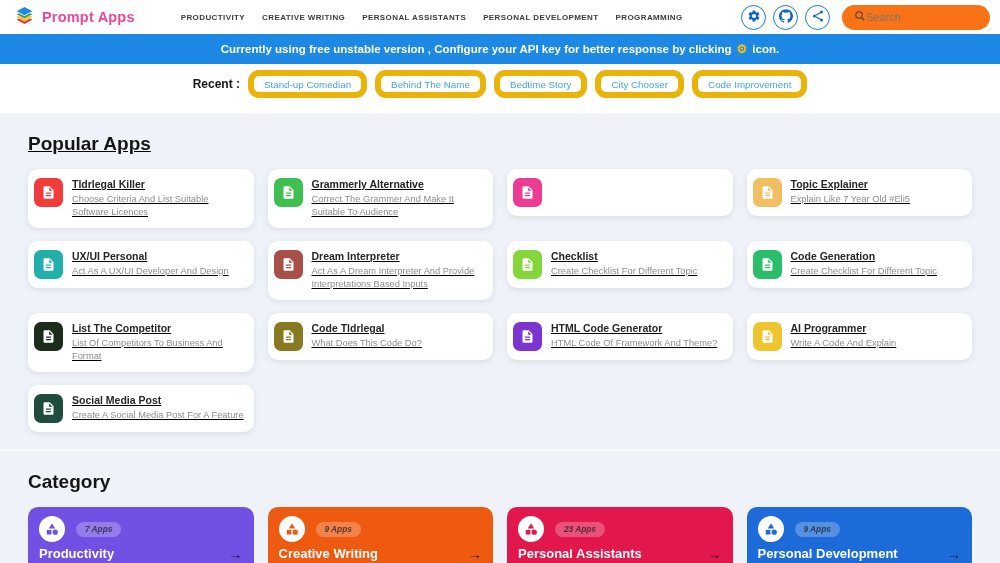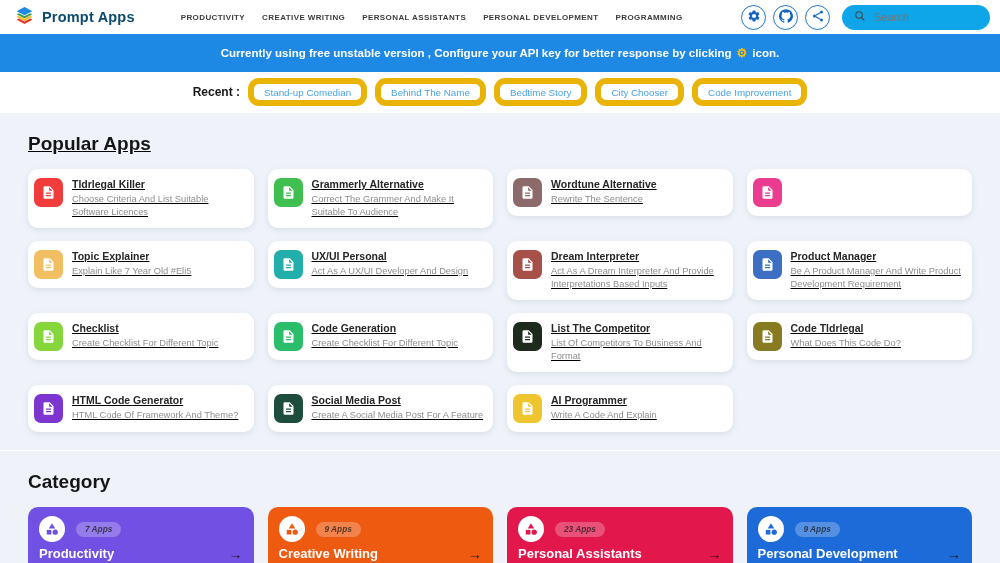--- a/index.html
+++ b/index.html
@@ -2,40 +2,40 @@
 <html><head>
 <meta charset="utf-8">
 <style>
   * { box-sizing: border-box; margin: 0; padding: 0; }
   html,body { width:1000px; height:563px; overflow:hidden; background:#fff;
     font-family:"Liberation Sans", sans-serif; }
 
   
   .header { height:34px; display:flex; align-items:center; padding:0 10px 0 14px; background:#fff; }
   .brand { display:flex; align-items:center; gap:7px; cursor:pointer; }
-  .brand-name { font-size:14.5px; font-weight:bold; color:#0c4a6e; letter-spacing:.2px; }
+  .brand-name { font-size:14.5px; font-weight:bold; color:#ec4899; letter-spacing:.2px; }
   .nav { display:flex; gap:17px; margin-left:46px; }
   .nav-item { font-size:8px; font-weight:bold; color:#3c3c3c; letter-spacing:.4px; cursor:pointer; white-space:nowrap; }
   .actions { margin-left:auto; display:flex; align-items:center; gap:7px; }
   .icon-btn { width:25px; height:25px; border:1.6px solid #2079cf; border-radius:50%;
     display:flex; align-items:center; justify-content:center; background:#fff; color:#1565C0; cursor:pointer; }
   .icon-btn svg { width:14px; height:14px; }
-  .search { display:flex; align-items:center; gap:8px; background:#0ea5e9; border-radius:13px;
+  .search { display:flex; align-items:center; background:#f97316; border-radius:13px;
     height:25px; padding:0 12px; width:148px; margin-left:5px; }
   .search svg { width:12px; height:12px; flex:none; }
   .search input { border:none; background:transparent; outline:none; font-size:11px; width:100%; color:#333;
     font-family:"Liberation Sans", sans-serif; }
 
   
-  .banner { height:38px; background:#1E88E5; color:#fff; display:flex; align-items:center;
+  .banner { height:30px; background:#1E88E5; color:#fff; display:flex; align-items:center;
     justify-content:center; font-size:11.5px; font-weight:600; gap:5px; }
   .banner-gear { color:#FFC107; font-size:12px; }
 
   
-  .recent { display:flex; align-items:center; justify-content:center; gap:8px; padding:6px 0 7px; }
+  .recent { display:flex; align-items:center; justify-content:center; gap:8px; padding:6px 0 15px; }
   .recent-label { font-weight:bold; color:#191919; font-size:12px; }
   .chip { border:6px solid #eab308; color:#4AA3E8; border-radius:11px; padding:2.5px 10px;
     font-size:9.8px; background:#fff; cursor:pointer; white-space:nowrap; }
 
   
   .panel { background:#EFF3F9; padding:12px 28px 18px; }
   .panel-popular { margin-bottom:1px;text-decoration:underline; }
   .section-title { font-size:19px; font-weight:bold; color:#151515; margin:8px 0 14px; }
 
   
@@ -149,31 +149,20 @@
       <svg viewBox="0 0 24 24">
             <path d="M14 2H6a2 2 0 0 0-2 2v16a2 2 0 0 0 2 2h12a2 2 0 0 0 2-2V8l-6-6zm2 16H8v-2h8v2zm0-4H8v-2h8v2zm-3-5V3.5L18.5 9H13z"></path>
           </svg>
     </span>
     <span>
       <div class="app-title">Grammerly Alternative</div>
       <div class="app-desc">Correct The Grammer And Make It Suitable To Audience</div>
     </span>
   </div>
       <div class="app-card">
-    <span class="app-icon" style="background: rgb(141, 106, 106);">
-      <svg viewBox="0 0 24 24">
-            <path d="M14 2H6a2 2 0 0 0-2 2v16a2 2 0 0 0 2 2h12a2 2 0 0 0 2-2V8l-6-6zm2 16H8v-2h8v2zm0-4H8v-2h8v2zm-3-5V3.5L18.5 9H13z"></path>
-          </svg>
-    </span>
-    <span>
-      <div class="app-title">Wordtune Alternative</div>
-      <div class="app-desc">Rewrite The Sentence</div>
-    </span>
-  </div>
-      <div class="app-card">
     <span class="app-icon" style="background: rgb(236, 60, 146);">
       <svg viewBox="0 0 24 24">
             <path d="M14 2H6a2 2 0 0 0-2 2v16a2 2 0 0 0 2 2h12a2 2 0 0 0 2-2V8l-6-6zm2 16H8v-2h8v2zm0-4H8v-2h8v2zm-3-5V3.5L18.5 9H13z"></path>
           </svg>
     </span>
   </div>
       <div class="app-card">
     <span class="app-icon" style="background: rgb(242, 190, 98);">
       <svg viewBox="0 0 24 24">
             <path d="M14 2H6a2 2 0 0 0-2 2v16a2 2 0 0 0 2 2h12a2 2 0 0 0 2-2V8l-6-6zm2 16H8v-2h8v2zm0-4H8v-2h8v2zm-3-5V3.5L18.5 9H13z"></path>
@@ -200,31 +189,20 @@
       <svg viewBox="0 0 24 24">
             <path d="M14 2H6a2 2 0 0 0-2 2v16a2 2 0 0 0 2 2h12a2 2 0 0 0 2-2V8l-6-6zm2 16H8v-2h8v2zm0-4H8v-2h8v2zm-3-5V3.5L18.5 9H13z"></path>
           </svg>
     </span>
     <span>
       <div class="app-title">Dream Interpreter</div>
       <div class="app-desc">Act As A Dream Interpreter And Provide Interpretations Based Inputs</div>
     </span>
   </div>
       <div class="app-card">
-    <span class="app-icon" style="background: rgb(60, 110, 196);">
-      <svg viewBox="0 0 24 24">
-            <path d="M14 2H6a2 2 0 0 0-2 2v16a2 2 0 0 0 2 2h12a2 2 0 0 0 2-2V8l-6-6zm2 16H8v-2h8v2zm0-4H8v-2h8v2zm-3-5V3.5L18.5 9H13z"></path>
-          </svg>
-    </span>
-    <span>
-      <div class="app-title">Product Manager</div>
-      <div class="app-desc">Be A Product Manager And Write Product Development Requirement</div>
-    </span>
-  </div>
-      <div class="app-card">
     <span class="app-icon" style="background: rgb(132, 214, 59);">
       <svg viewBox="0 0 24 24">
             <path d="M14 2H6a2 2 0 0 0-2 2v16a2 2 0 0 0 2 2h12a2 2 0 0 0 2-2V8l-6-6zm2 16H8v-2h8v2zm0-4H8v-2h8v2zm-3-5V3.5L18.5 9H13z"></path>
           </svg>
     </span>
     <span>
       <div class="app-title">Checklist</div>
       <div class="app-desc">Create Checklist For Different Topic</div>
     </span>
   </div>
@@ -266,39 +244,39 @@
       <svg viewBox="0 0 24 24">
             <path d="M14 2H6a2 2 0 0 0-2 2v16a2 2 0 0 0 2 2h12a2 2 0 0 0 2-2V8l-6-6zm2 16H8v-2h8v2zm0-4H8v-2h8v2zm-3-5V3.5L18.5 9H13z"></path>
           </svg>
     </span>
     <span>
       <div class="app-title">HTML Code Generator</div>
       <div class="app-desc">HTML Code Of Framework And Theme?</div>
     </span>
   </div>
       <div class="app-card">
+    <span class="app-icon" style="background: rgb(239, 197, 47);">
+      <svg viewBox="0 0 24 24">
+            <path d="M14 2H6a2 2 0 0 0-2 2v16a2 2 0 0 0 2 2h12a2 2 0 0 0 2-2V8l-6-6zm2 16H8v-2h8v2zm0-4H8v-2h8v2zm-3-5V3.5L18.5 9H13z"></path>
+          </svg>
+    </span>
+    <span>
+      <div class="app-title">AI Programmer</div>
+      <div class="app-desc">Write A Code And Explain</div>
+    </span>
+  </div>
+      <div class="app-card">
     <span class="app-icon" style="background: rgb(30, 77, 61);">
       <svg viewBox="0 0 24 24">
             <path d="M14 2H6a2 2 0 0 0-2 2v16a2 2 0 0 0 2 2h12a2 2 0 0 0 2-2V8l-6-6zm2 16H8v-2h8v2zm0-4H8v-2h8v2zm-3-5V3.5L18.5 9H13z"></path>
           </svg>
     </span>
     <span>
       <div class="app-title">Social Media Post</div>
       <div class="app-desc">Create A Social Media Post For A Feature</div>
-    </span>
-  </div>
-      <div class="app-card">
-    <span class="app-icon" style="background: rgb(239, 197, 47);">
-      <svg viewBox="0 0 24 24">
-            <path d="M14 2H6a2 2 0 0 0-2 2v16a2 2 0 0 0 2 2h12a2 2 0 0 0 2-2V8l-6-6zm2 16H8v-2h8v2zm0-4H8v-2h8v2zm-3-5V3.5L18.5 9H13z"></path>
-          </svg>
-    </span>
-    <span>
-      <div class="app-title">AI Programmer</div>
-      <div class="app-desc">Write A Code And Explain</div>
     </span>
   </div>
     </div>
 </div>
 
 <div class="panel">
   <div class="section-title">Category</div>
   <div class="cat-grid">
       <div class="cat-card" style="background: rgb(113, 80, 228);">
     <div class="cat-top">

